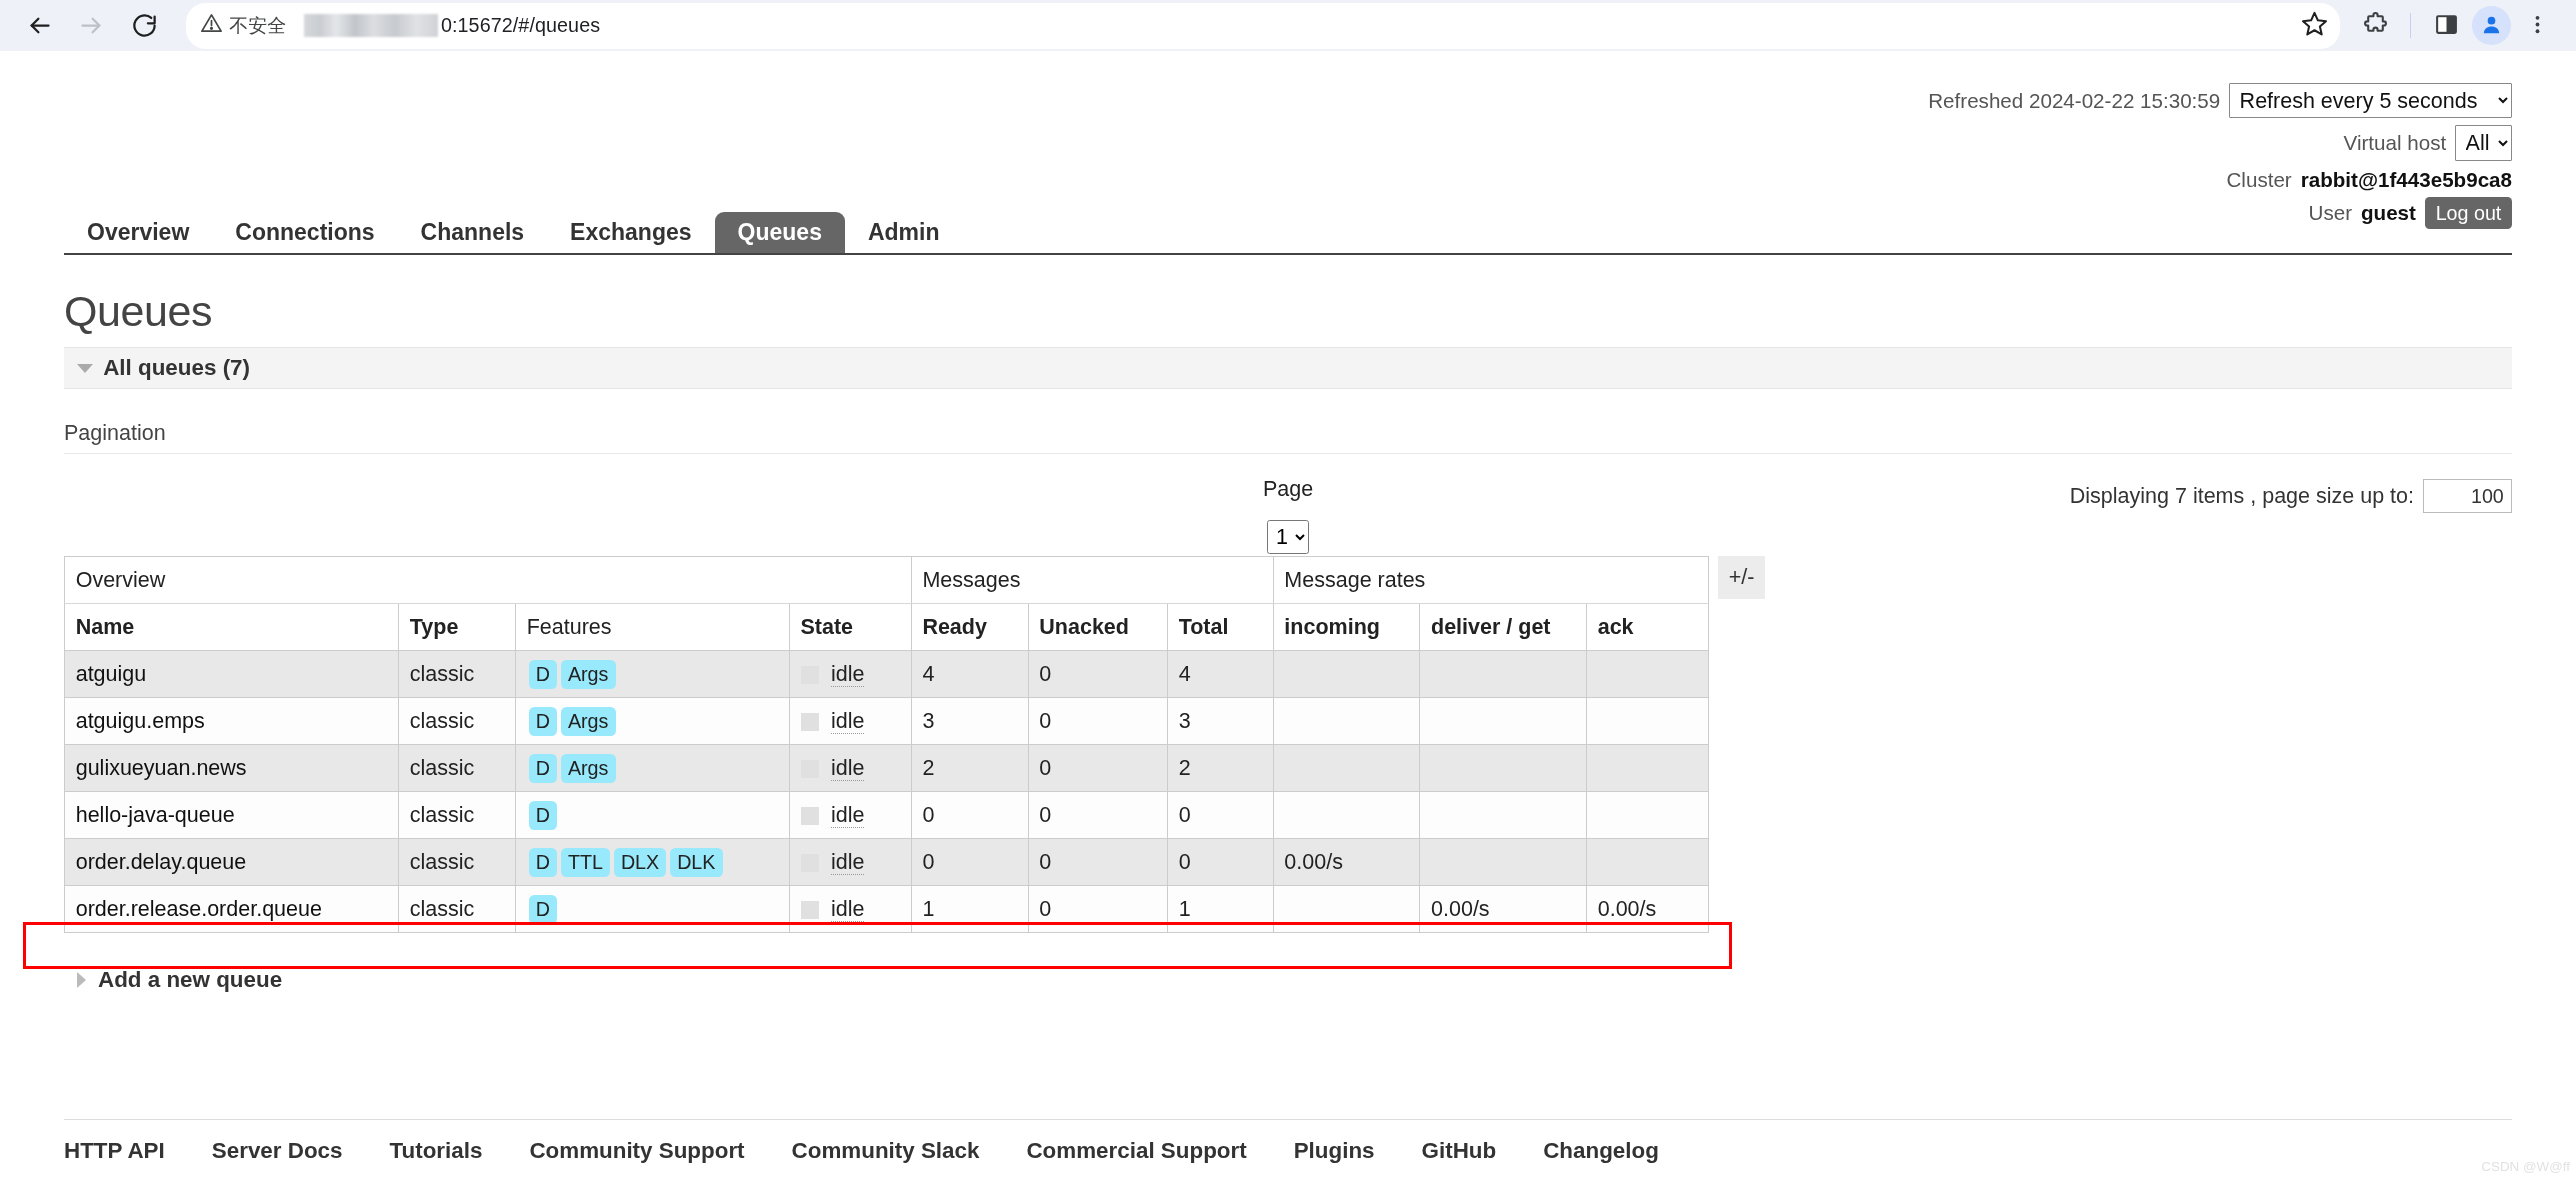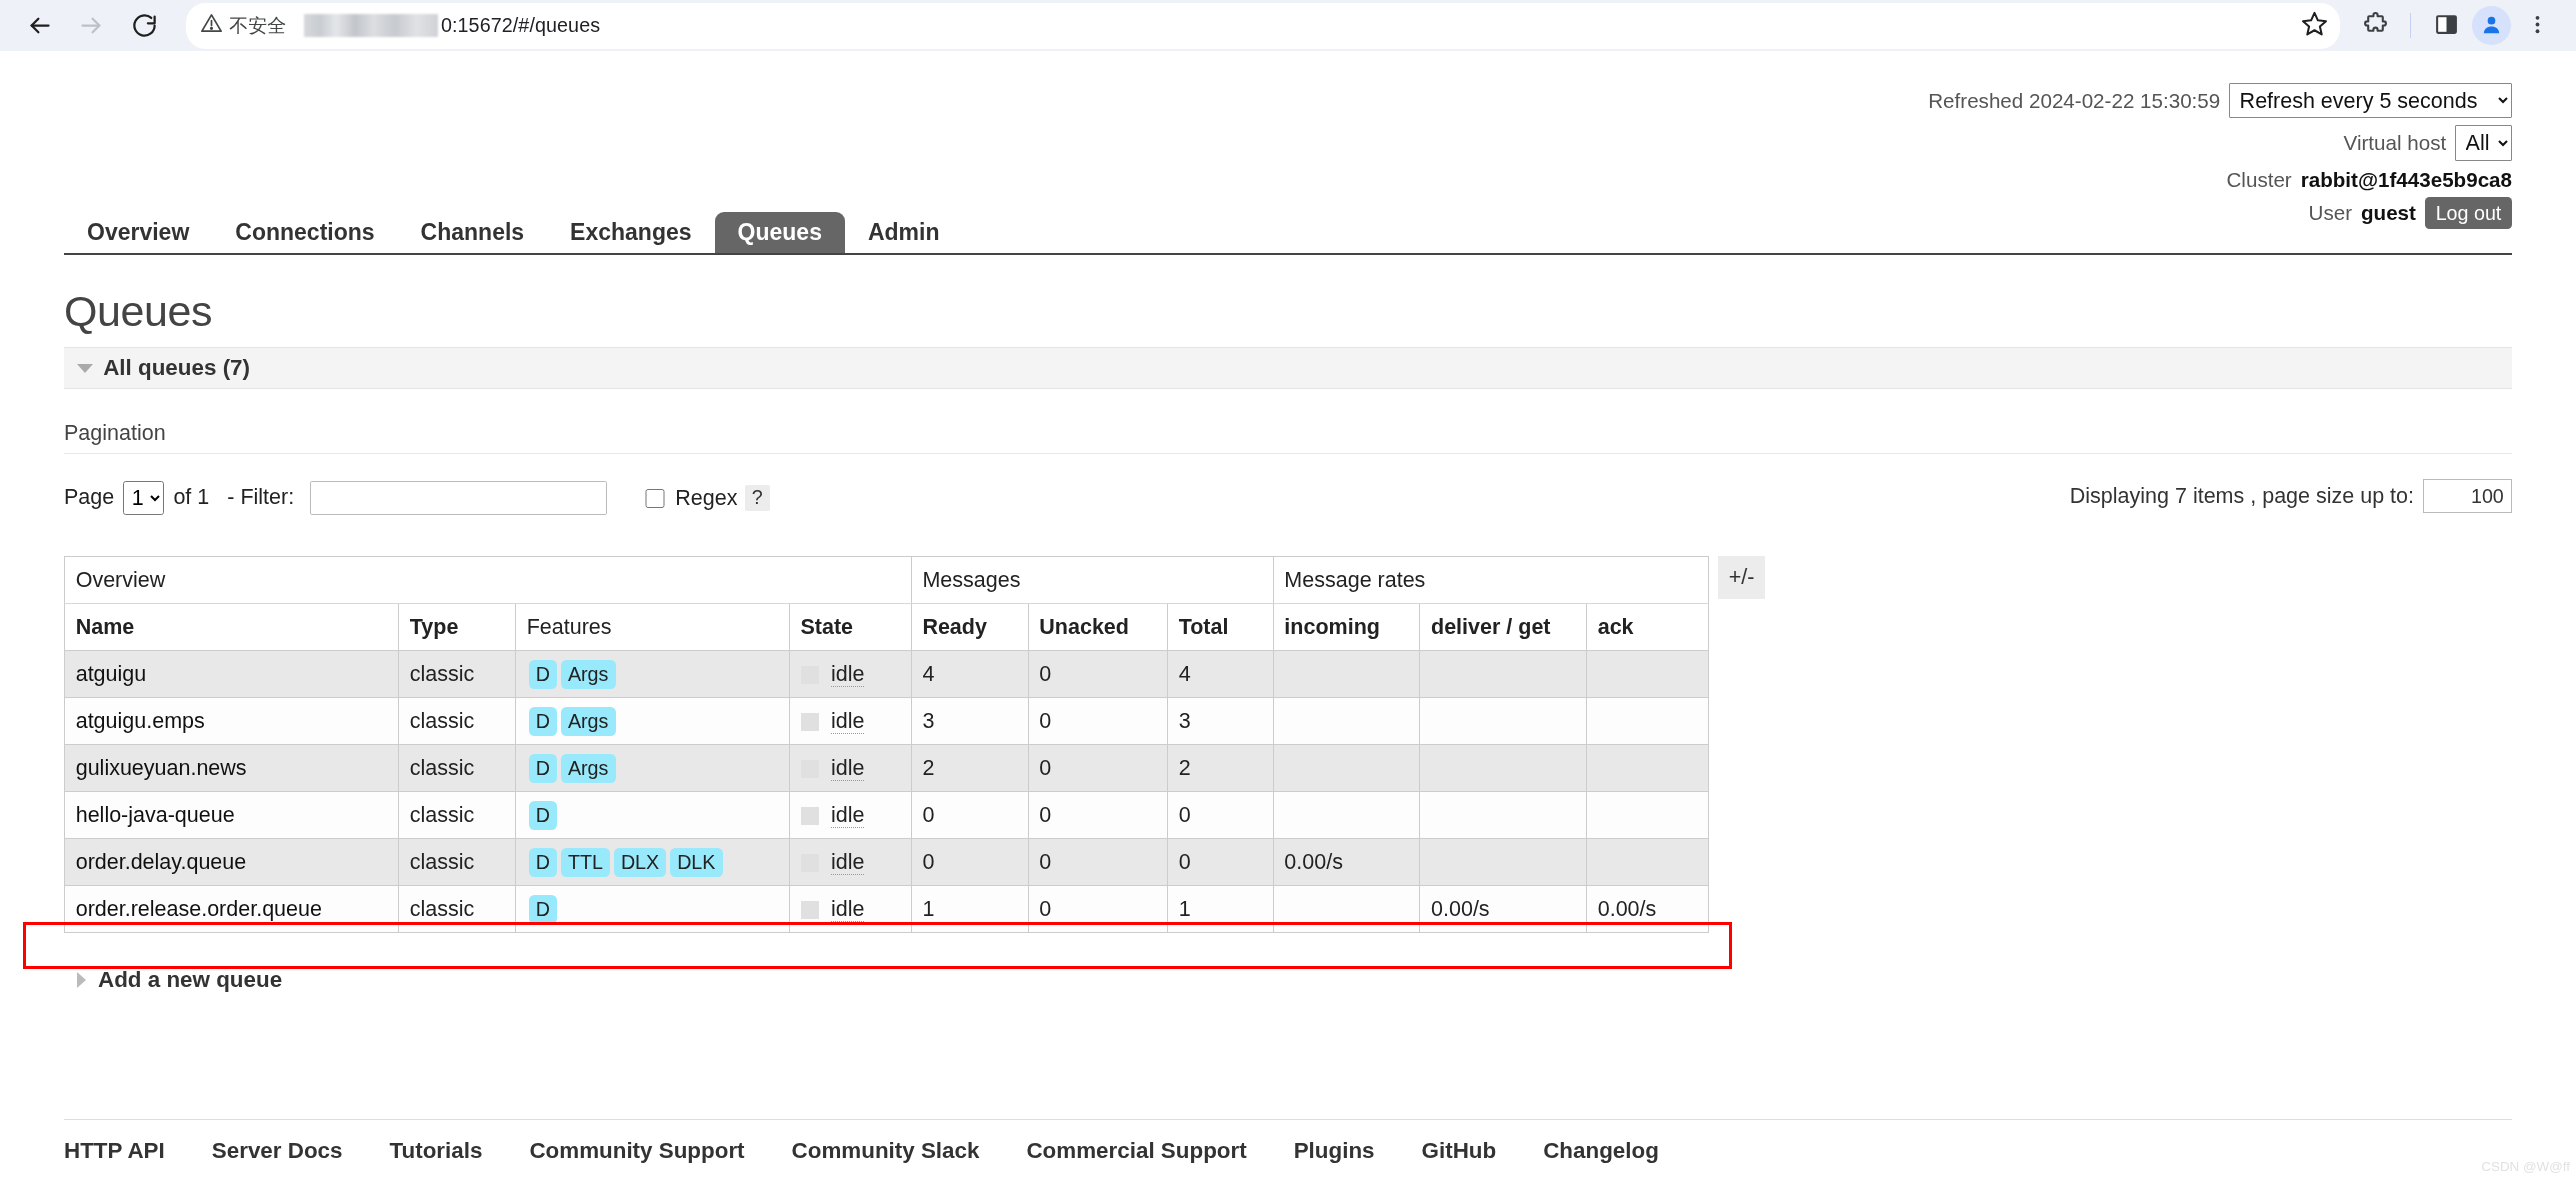--- a/index.html
+++ b/index.html
@@ -233,23 +233,24 @@
     color: #444;
     padding-bottom: 7.2px;
     border-bottom: 0.9px solid #e8e8e8;
   }
   #pagination-row {
     margin-top: 23px;
     display: flex;
     align-items: center;
     font-size: 21.5px;
     color: #222;
-    gap: 9px;
+    gap: 18px;
     position: relative;
     height: 41px;
+    flex-direction: column;
   }
   #pagination-row .lbl { color: #222; }
   select#page-select {
     font-size: 21.5px;
     font-family: "Liberation Sans", sans-serif;
     padding: 2.7px 3.6px;
     border: 0.9px solid #777;
     border-radius: 2.7px;
     background: #fff;
   }

